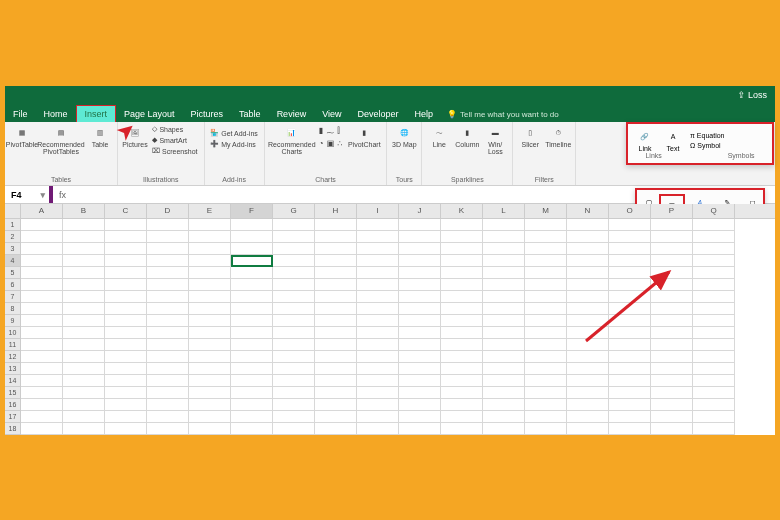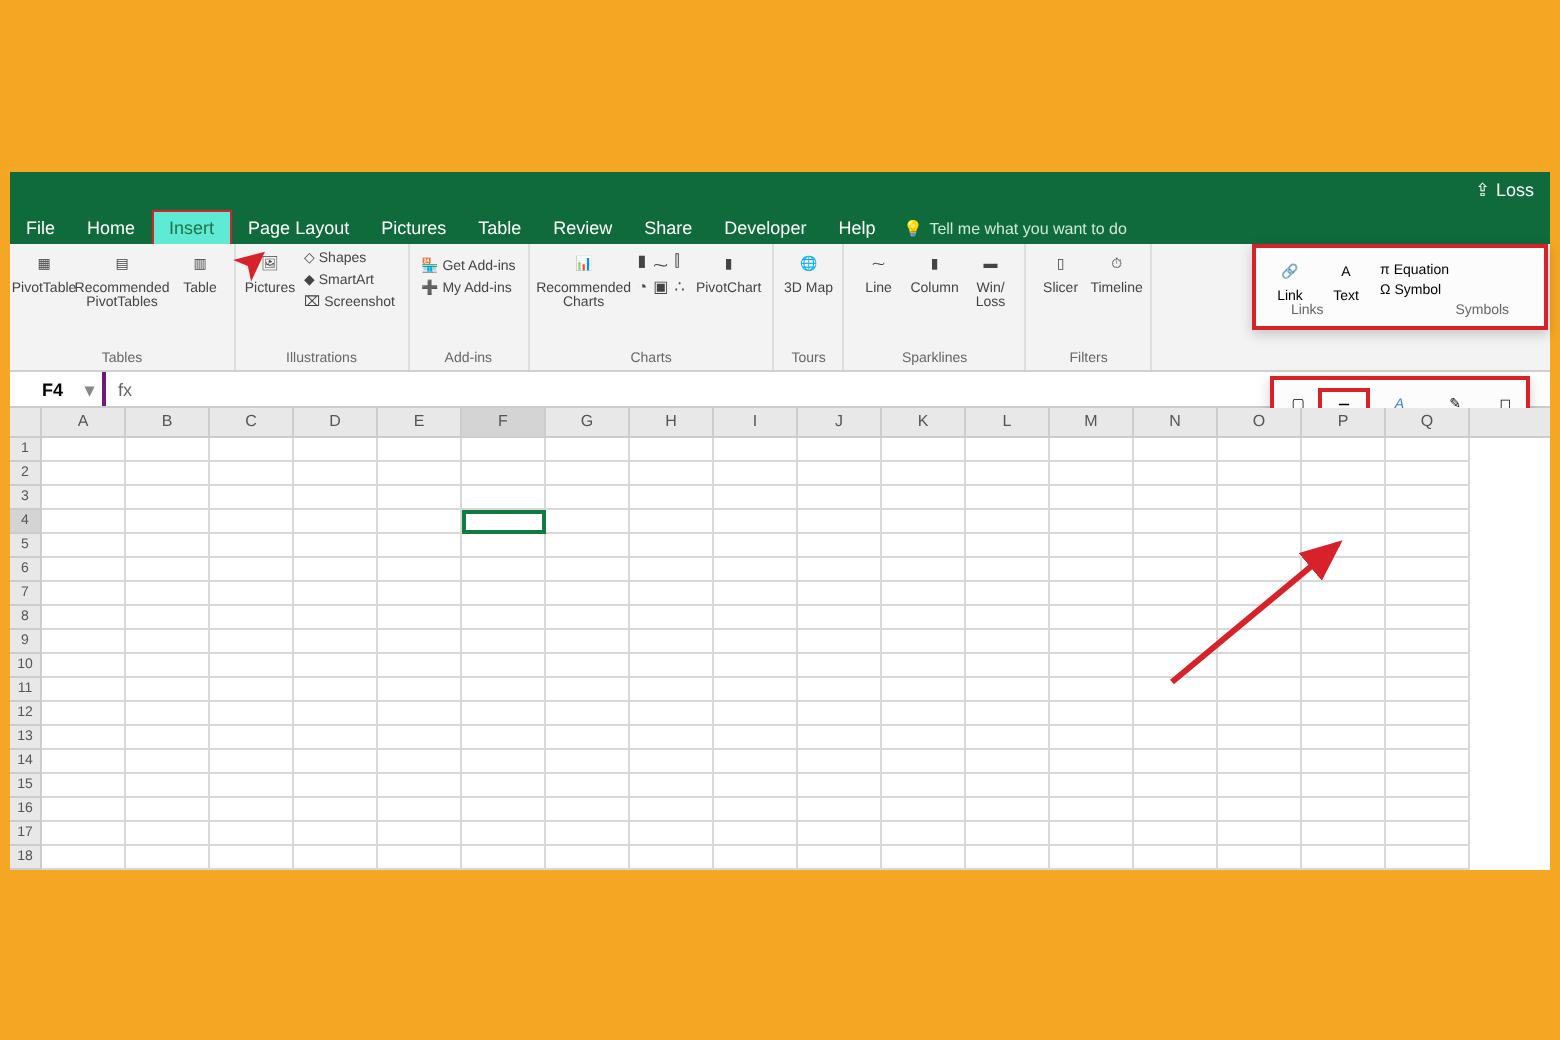--- a/index.html
+++ b/index.html
@@ -13,21 +13,21 @@
 .group { border-right: 1px solid #ddd; padding: 2px 4px; display: flex; flex-direction: column; justify-content: space-between; text-align: center; }
 .group-label { font-size: 7px; color: #666; margin-top: 1px; }
 .group-items { display: flex; gap: 2px; align-items: flex-start; }
 .btn-v { display: flex; flex-direction: column; align-items: center; width: 26px; font-size: 7px; line-height: 1; gap: 1px; cursor: pointer; }
 .btn-s { display: flex; align-items: center; gap: 2px; font-size: 7px; padding: 1px 2px; cursor: pointer; }
 .stack { display: flex; flex-direction: column; gap: 1px; }
 .ico { width: 16px; height: 16px; display: inline-flex; align-items: center; justify-content: center; }
 .tell { display: flex; align-items: center; gap: 3px; color: #d0e8d8; font-size: 8px; padding: 3px 6px; }
 .share { display: flex; align-items: center; gap: 3px; font-size: 9px; }
 .formula-bar { height: 18px; border-bottom: 1px solid #ccc; display: flex; align-items: center; font-size: 9px; background: #fff; }
-.name-box { width: 48px; border-right: 2px solid #701a75; padding-left: 16px; height: 100%; display: flex; align-items: center; font-weight: bold; }
+.name-box { width: 48px; border-right: 4px solid #701a75; padding-left: 6px; height: 100%; display: flex; align-items: center; font-weight: bold; }
 .fx { padding: 0 6px; color: #666; }
 .grid { position: relative; background: #fff; }
 .colhead { display: flex; background: #e8e8e8; border-bottom: 1px solid #ccc; }
 .corner { width: 16px; height: 14px; border-right: 1px solid #ccc; background: #e8e8e8; }
 .ch { width: 42px; height: 14px; border-right: 1px solid #ccc; text-align: center; font-size: 8px; color: #555; line-height: 14px; }
 .ch.sel { background: #d4d4d4; }
 .rows { display: flex; }
 .rowheads { display: flex; flex-direction: column; background: #e8e8e8; }
 .rh { width: 16px; height: 12px; border-bottom: 1px solid #ccc; border-right: 1px solid #ccc; text-align: center; font-size: 7px; color: #555; line-height: 12px; }
 .rh.sel { background: #d4d4d4; }
@@ -57,21 +57,21 @@
   </div>
 
   <div class="tabs">
     <div class="tab">File</div>
     <div class="tab">Home</div>
     <div class="tab active">Insert</div>
     <div class="tab">Page Layout</div>
     <div class="tab">Pictures</div>
     <div class="tab">Table</div>
     <div class="tab">Review</div>
-    <div class="tab">Share</div>
+    <div class="tab">View</div>
     <div class="tab">Developer</div>
     <div class="tab">Help</div>
     <div class="tell">
       <span>💡</span>
       <span>Tell me what you want to do</span>
     </div>
   </div>
 
   <div class="ribbon">
     <div class="group">

